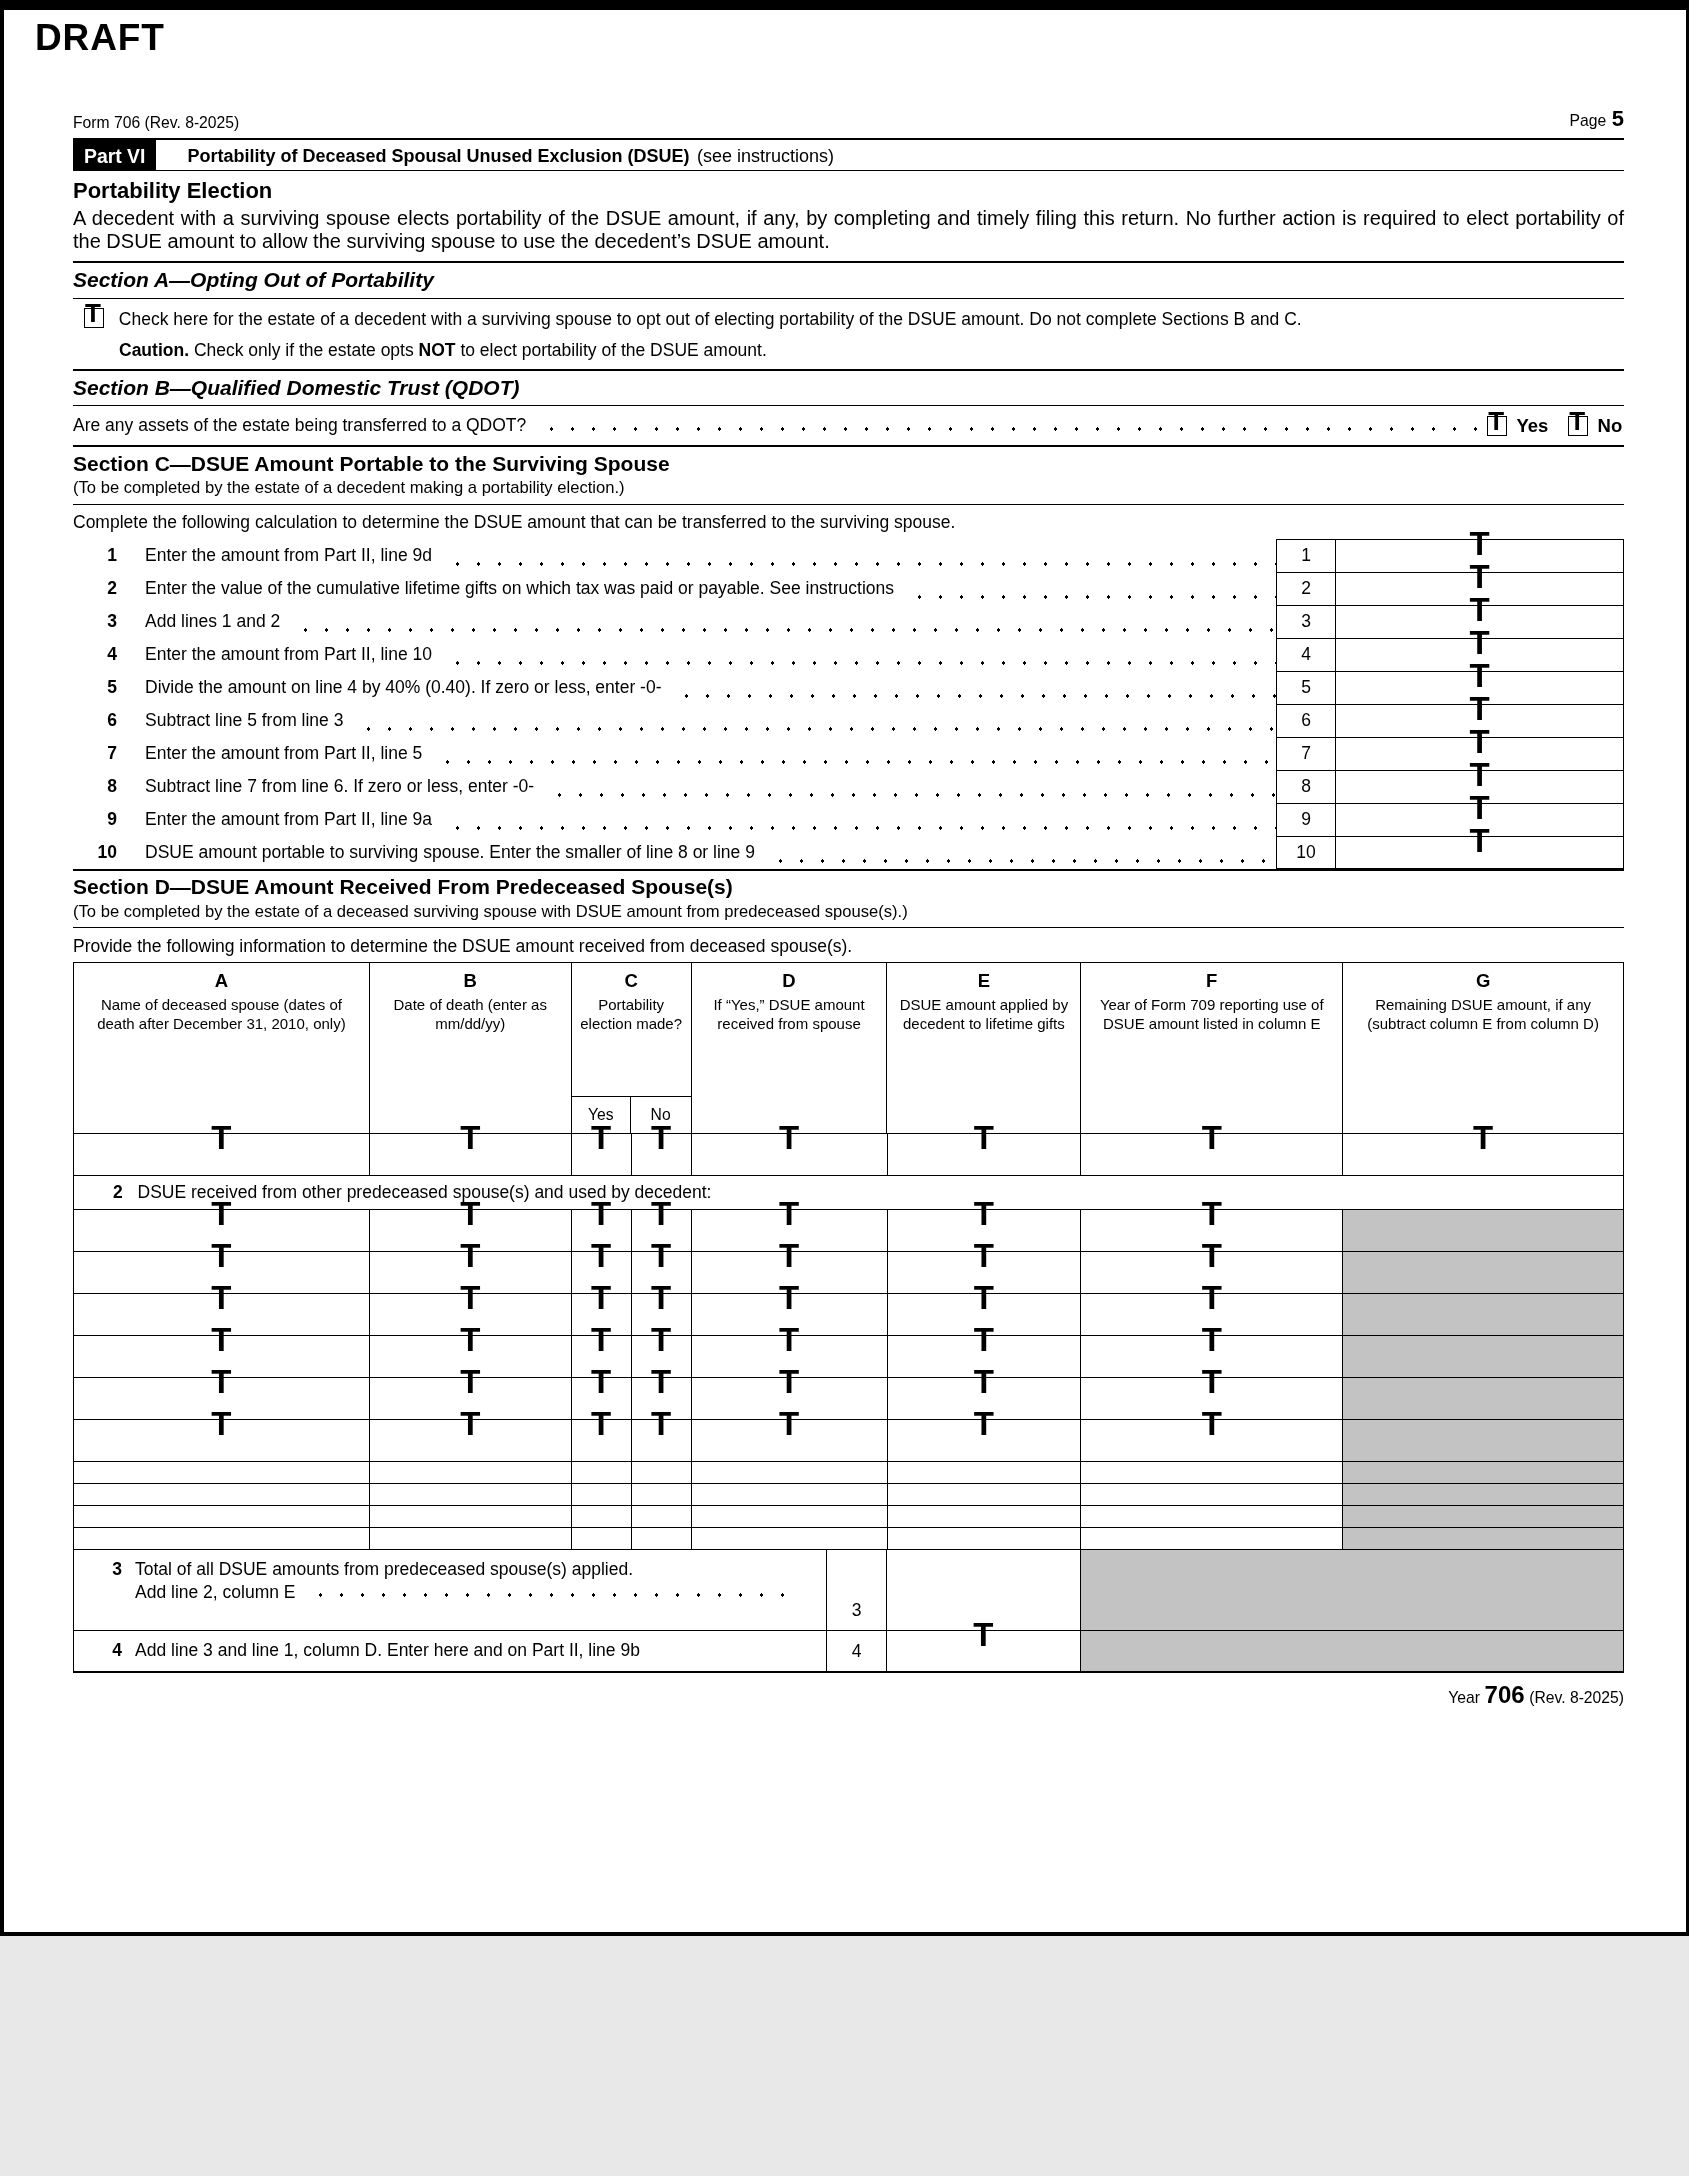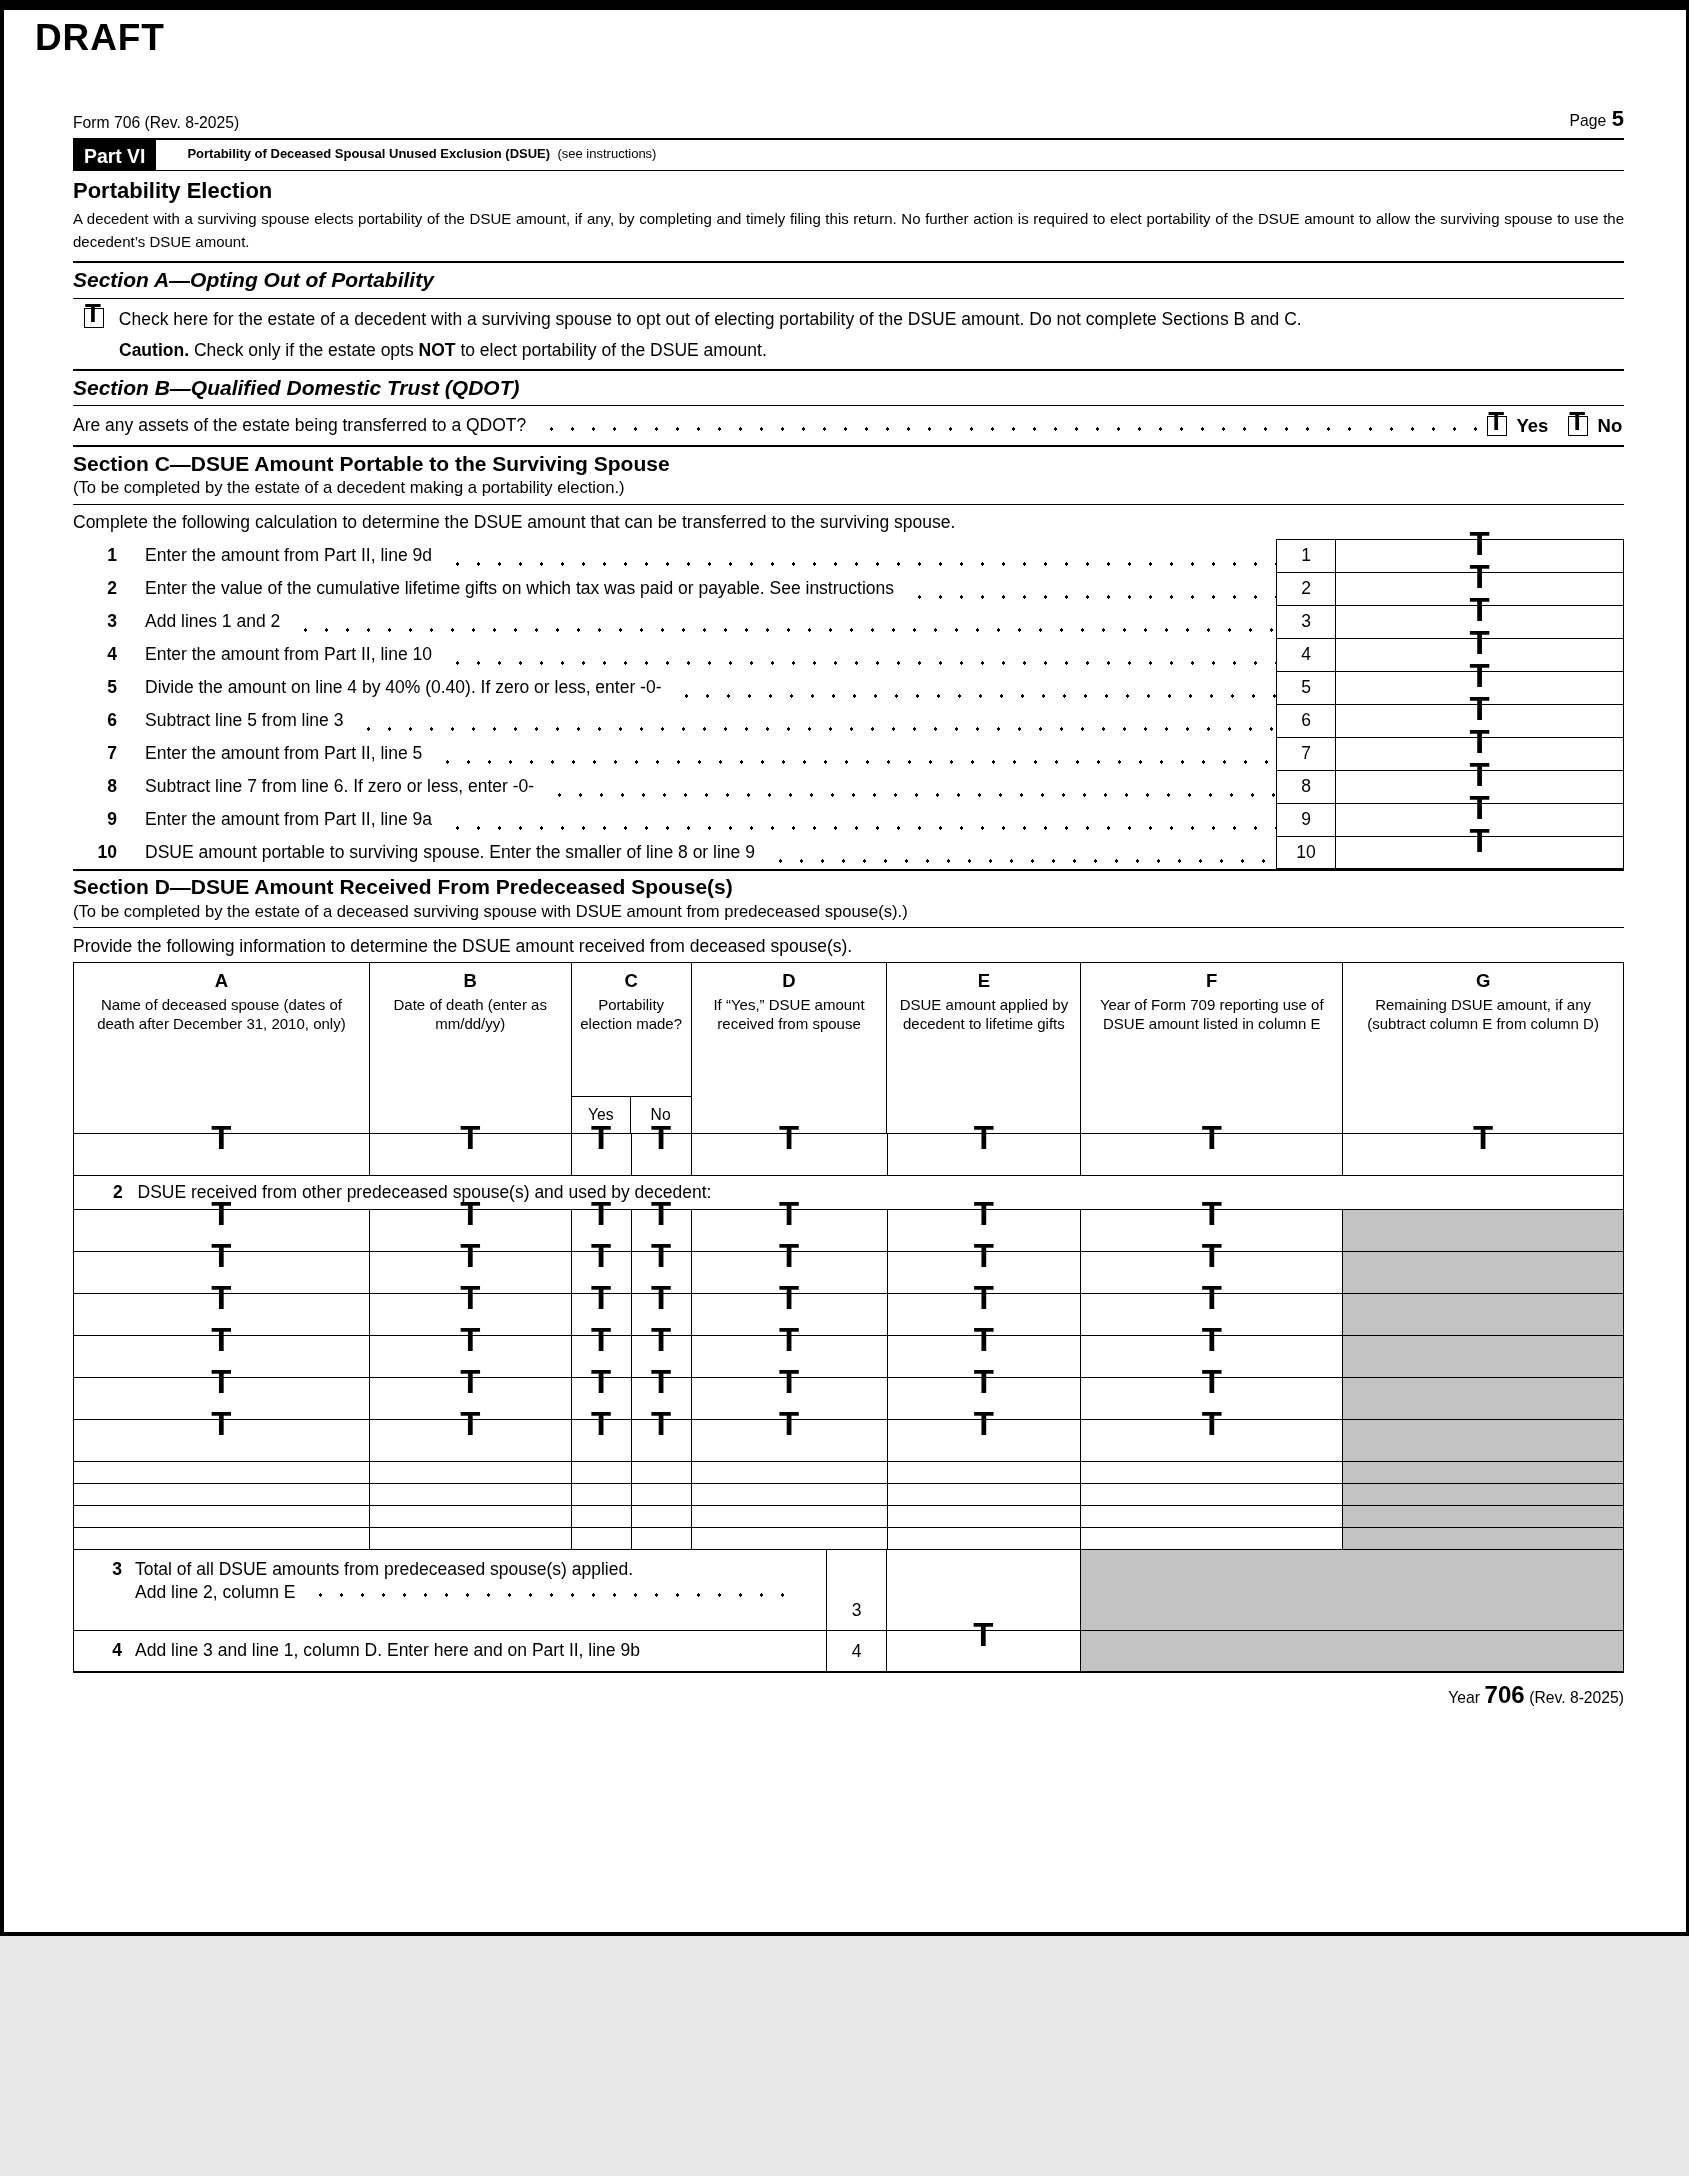--- a/index.html
+++ b/index.html
@@ -14,26 +14,26 @@
 
   
   .topline { display:flex; justify-content:space-between; align-items:flex-end; }
   .form-ref { font-size:15.7px; }
   .page-num { font-size:15.7px; }
   .page-num .pnum { font-size:22px; font-weight:bold; margin-left:5.5px; }
 
   
   .part-bar { margin-top:6px; border-top:2.8px solid #000; border-bottom:1.8px solid #000; display:flex; align-items:stretch; height:33px; }
   .part-label { background:#000; color:#fff; font-weight:bold; font-size:19.4px; padding:4.6px 11px 0 11px; flex:none; }
-  .part-title { font-size:13px; padding-top:5.5px; margin-left:31px; }
+  .part-title { font-size:18px; padding-top:5.5px; margin-left:31px; }
   .part-title b { font-weight:bold; }
   .part-suffix { margin-left:7.4px; font-weight:normal; }
 
   .pe-heading { font-size:22px; font-weight:bold; margin-top:6.5px; }
-  .body-text { font-size:15px; line-height:23px; text-align:justify; margin-top:3.7px; }
+  .body-text { font-size:20px; line-height:23px; text-align:justify; margin-top:3.7px; }
 
   .rule-thick { border-top:2.8px solid #000; margin-top:8.3px; }
   .sec-heading { font-size:21px; font-weight:bold; padding:4.6px 0 5.5px 0; border-bottom:1.8px solid #000;font-style:italic; }
   .sec-heading-nb { font-size:21px; font-weight:bold; padding:4.6px 0 1.8px 0; }
   .sec-sub { font-size:16.6px; padding:0.9px 0 5.5px 0; border-bottom:1.8px solid #000; }
 
   
   .checkbox { position:relative; display:inline-block; width:20px; height:20px; border:1.8px solid #000; flex:none; vertical-align:-2.8px; }
   .cbt { position:absolute; left:0px; top:-8.3px; font-weight:bold; font-size:26px; line-height:26px; }
 

